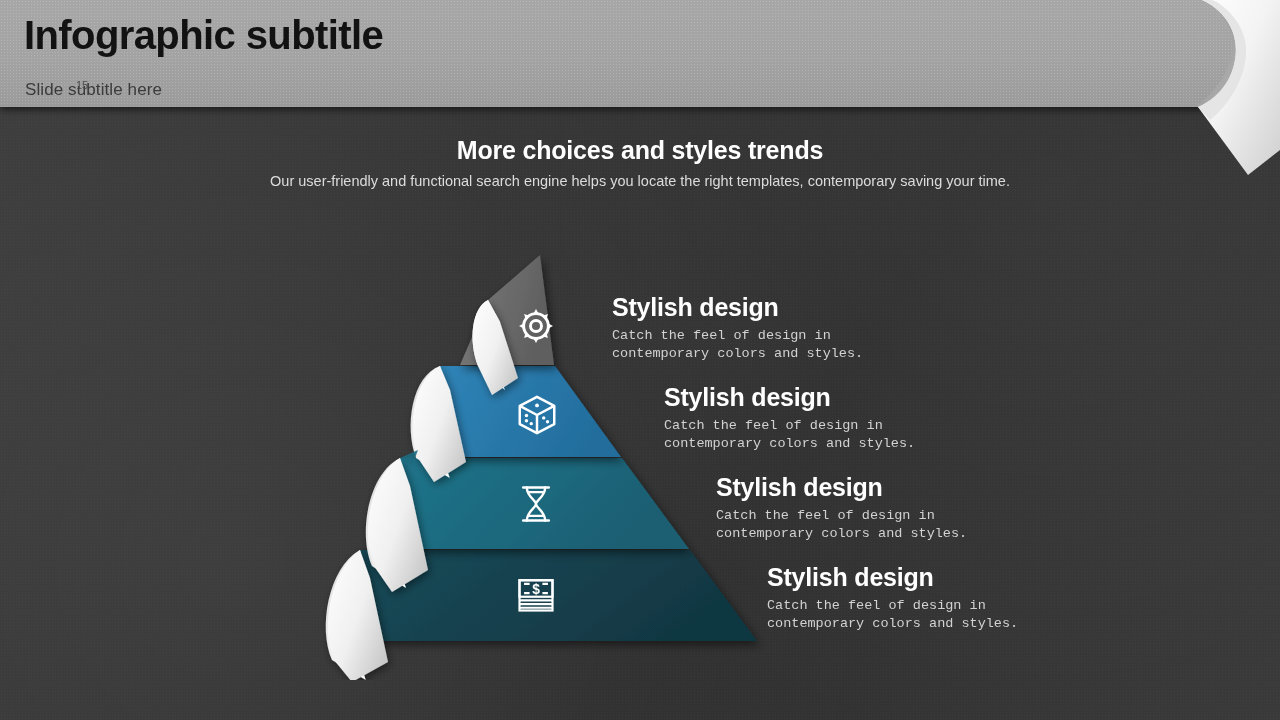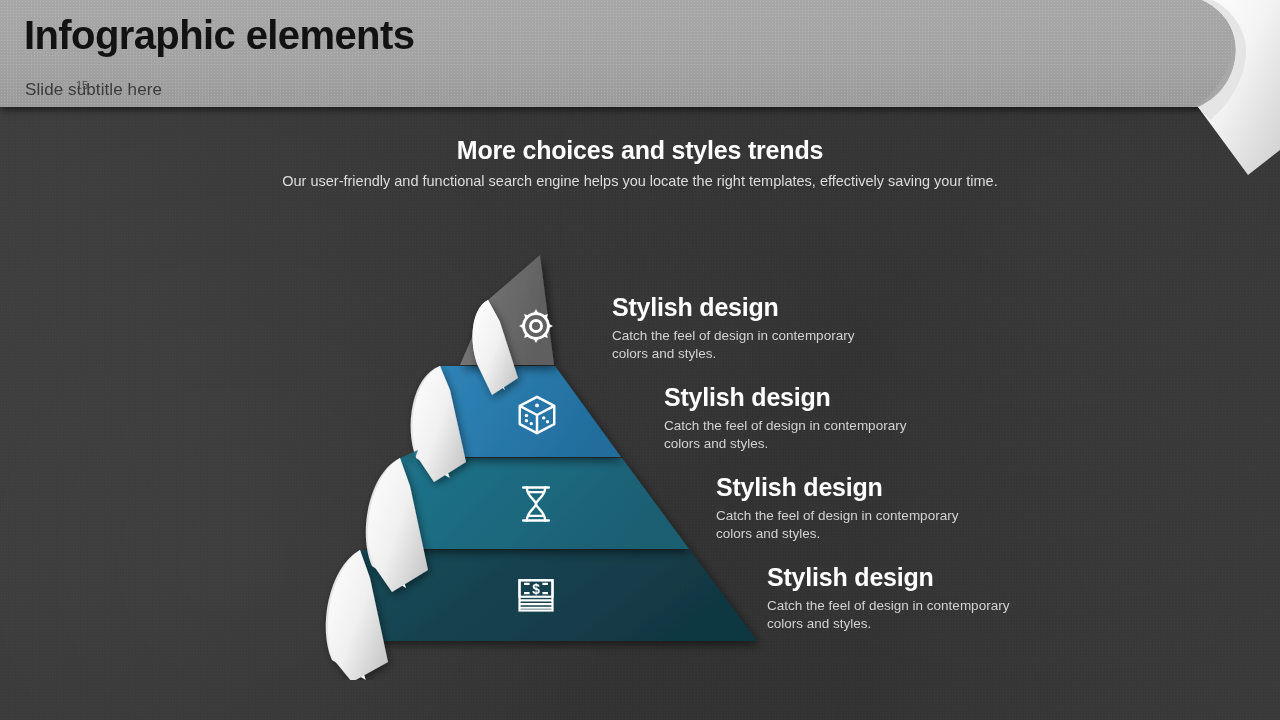--- a/index.html
+++ b/index.html
@@ -64,31 +64,31 @@
   #pyramid{position:absolute;left:300px;top:250px;width:500px;height:430px;z-index:3;}
   #pyramid svg{position:absolute;left:0;top:0;}
   .band-icon{
     position:absolute;width:54px;height:54px;z-index:5;
     display:flex;align-items:center;justify-content:center;
   }
   .band-icon svg{display:block;}
   
   .entry{position:absolute;z-index:5;}
   .entry-title{font-size:25px;font-weight:bold;color:#ffffff;letter-spacing:-.2px;}
-  .entry-desc{margin-top:5px;font-size:13.5px;color:#d2d2d2;line-height:1.32;}
+  .entry-desc{margin-top:5px;font-size:13.5px;color:#d2d2d2;line-height:1.32;font-family:Liberation Mono, monospace;}
 </style>
 </head>
 <body>
 
 <div id="slide">
   <div id="noise"></div>
 
   <div id="header">
     <div id="header-noise"></div>
-    <div id="slide-title">Infographic elements</div>
+    <div id="slide-title">Infographic subtitle</div>
     <div id="slide-subtitle">Slide subtitle here</div>
   </div>
 
   <svg id="page-curl" viewBox="0 0 100 175">
     <defs>
       <linearGradient id="curlTop" x1="0" y1="0" x2="1" y2="1">
         <stop offset="0" stop-color="#ffffff"></stop>
         <stop offset="0.45" stop-color="#f3f3f3"></stop>
         <stop offset="1" stop-color="#cfcfcf"></stop>
       </linearGradient>
@@ -98,21 +98,21 @@
       </linearGradient>
     </defs>
     <path d="M22 0 L100 0 L100 107 L14 107 C14 107 44 90 52 54 C57 28 40 8 22 0 Z" fill="url(#curlShade)" opacity="0.95"></path>
     <path d="M22 0 C44 10 60 32 55 60 C49 96 18 107 18 107 L68 175 L100 150 L100 0 Z" fill="url(#curlTop)"></path>
     <path d="M22 0 C44 10 60 32 55 60 C49 96 18 107 18 107 L30 120 C30 120 62 96 66 56 C69 26 44 4 32 0 Z" fill="#e2e2e2" opacity="0.85"></path>
   </svg>
   <div id="page-number">15</div>
 
   <div id="center-block">
     <div id="center-title">More choices and styles trends</div>
-    <div id="center-desc">Our user-friendly and functional search engine helps you locate the right templates, effectively saving your time.</div>
+    <div id="center-desc">Our user-friendly and functional search engine helps you locate the right templates, contemporary saving your time.</div>
   </div>
 
   <div id="pyramid">
     <svg width="500" height="430" viewBox="0 0 500 430">
       <defs>
         <linearGradient id="gLvl1" x1="0" y1="0" x2="1" y2="0.3">
           <stop offset="0" stop-color="#7c7c7c"></stop>
             <stop offset="1" stop-color="#5e5e5e"></stop>
         </linearGradient>
         <linearGradient id="gLvl2" x1="0" y1="0" x2="1" y2="0.3">

